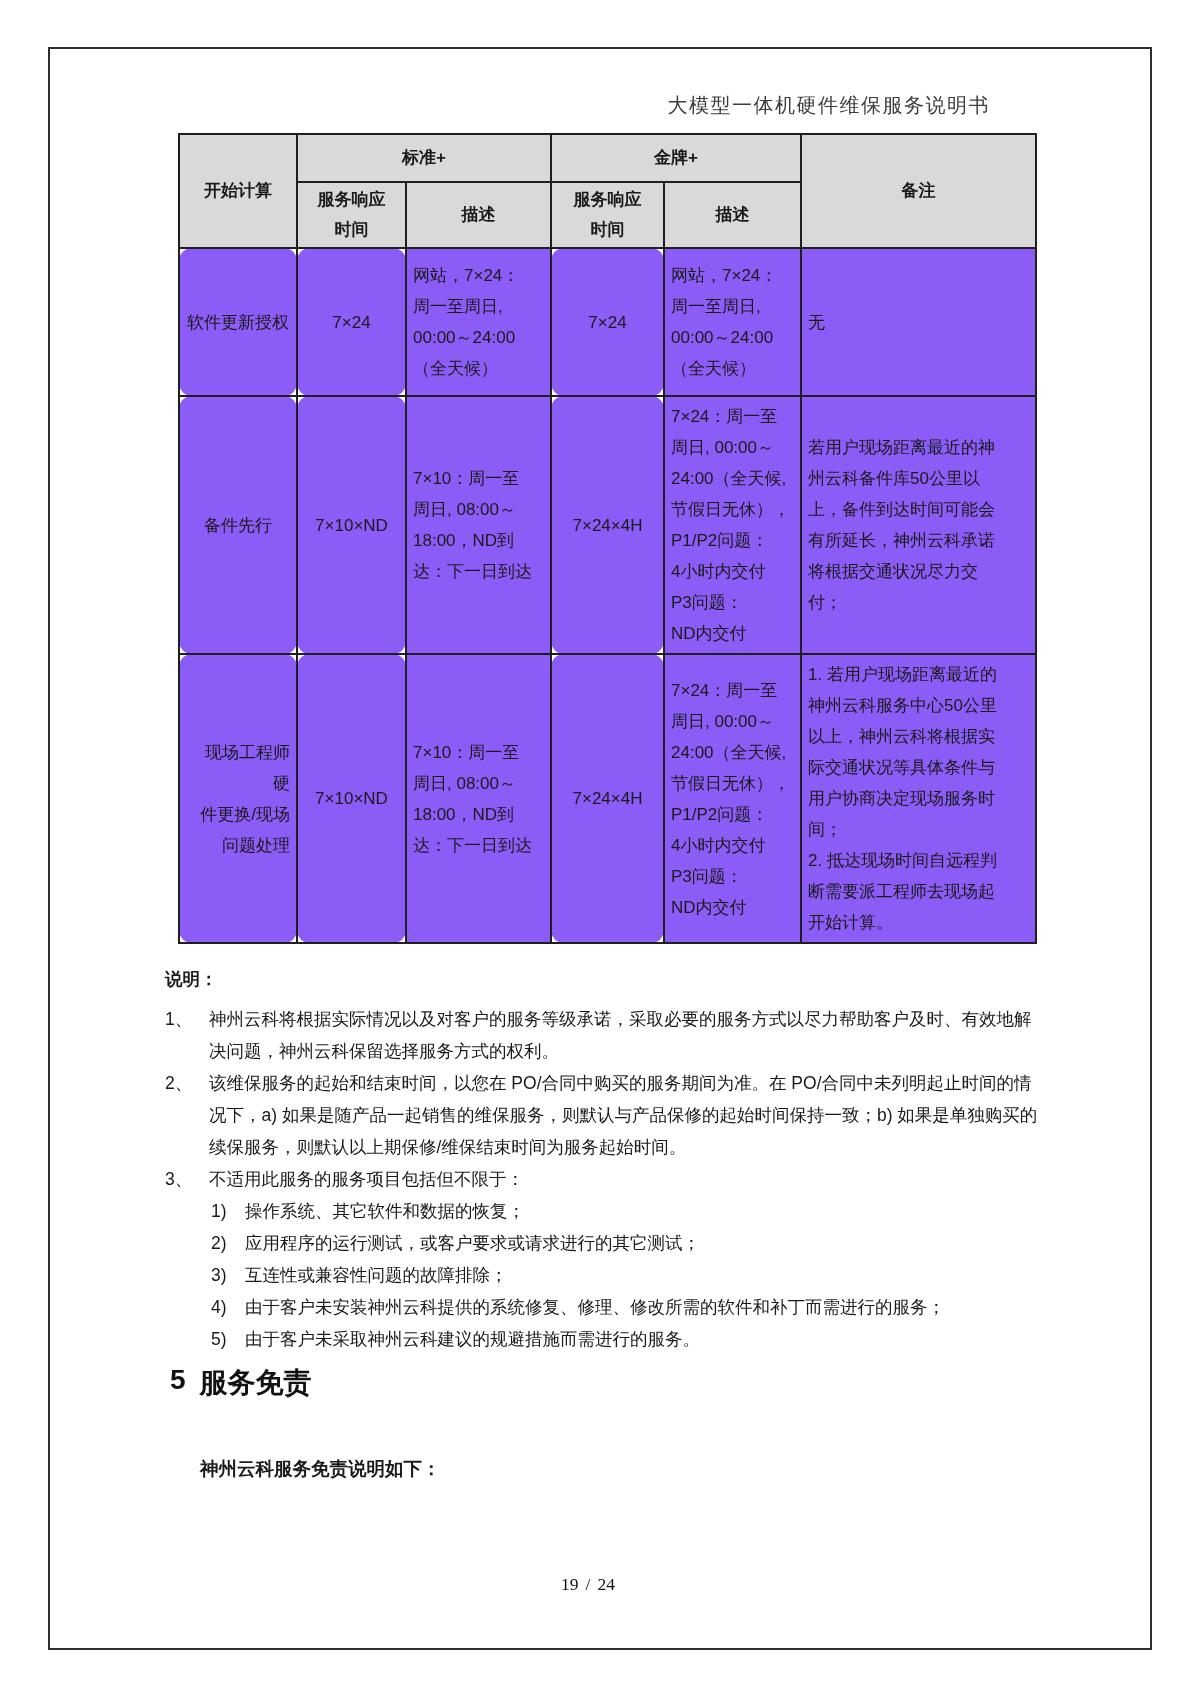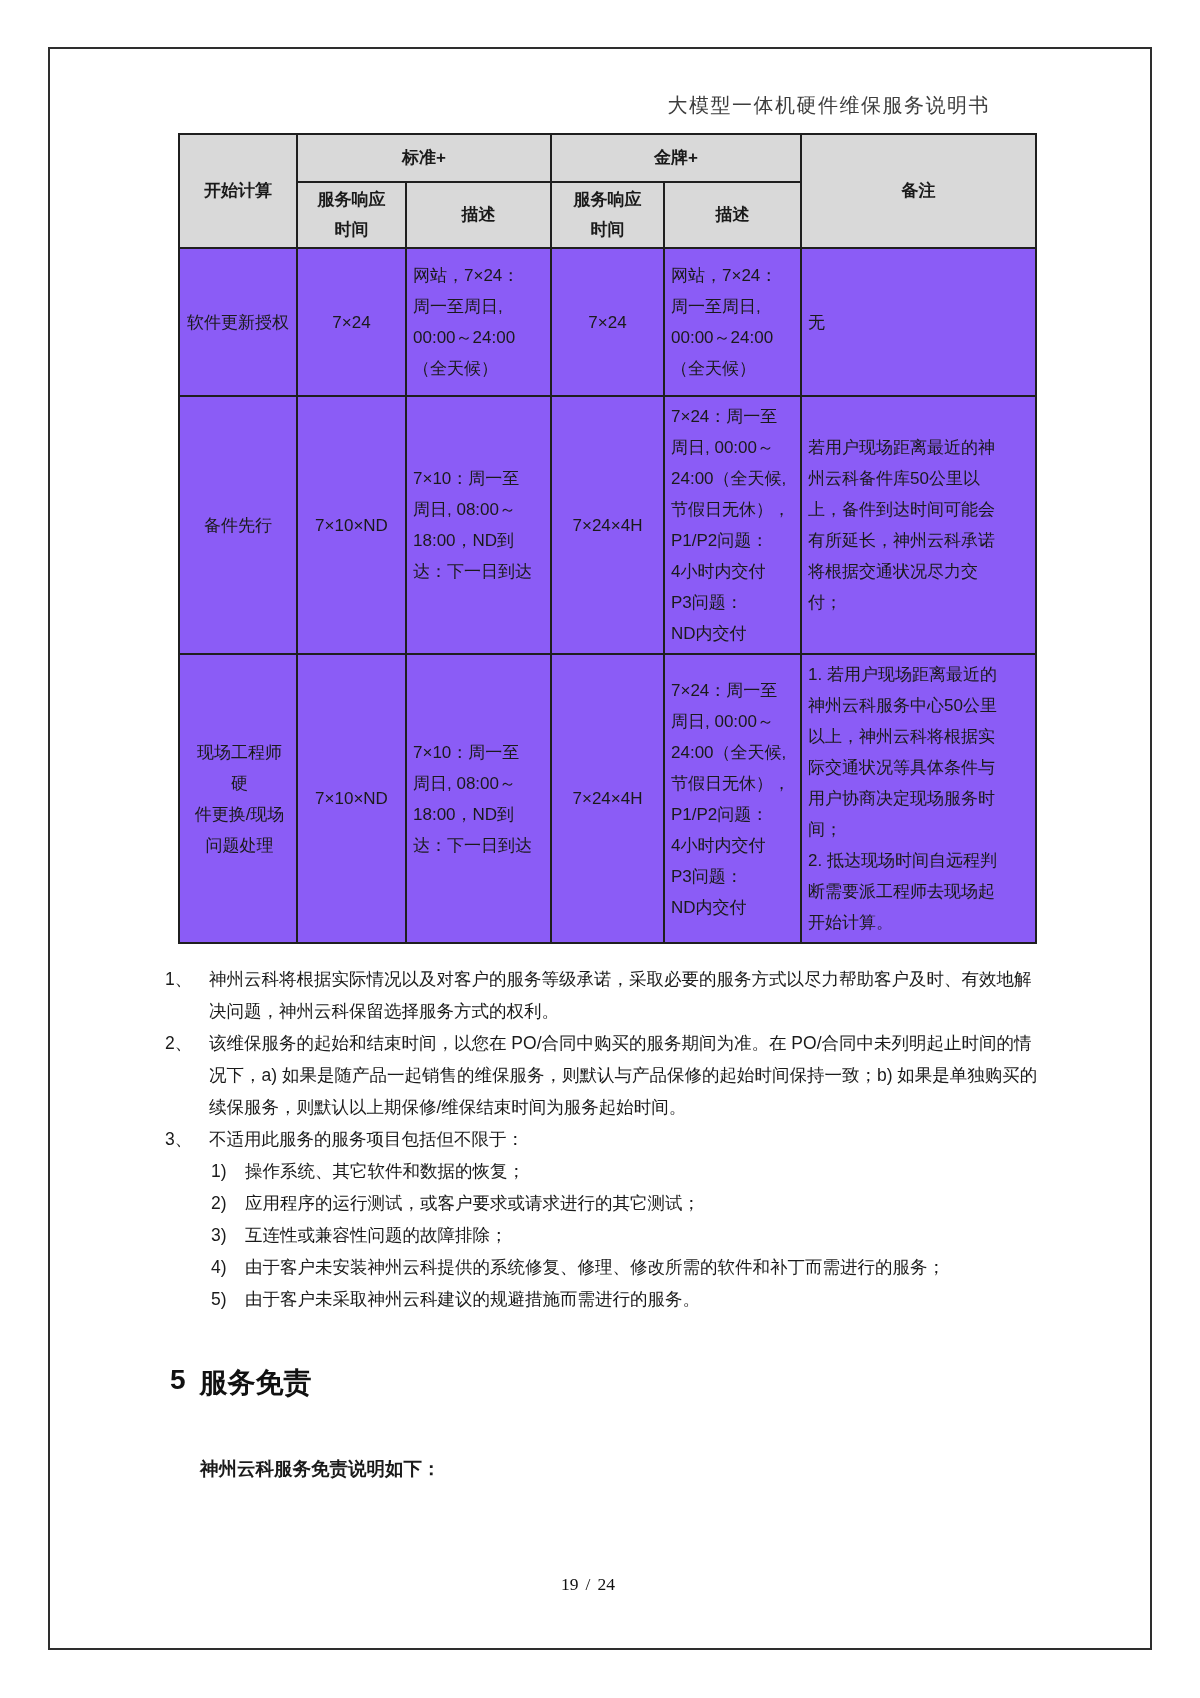--- a/index.html
+++ b/index.html
@@ -24,21 +24,21 @@
   .svc-table th,.svc-table td{
     border:2px solid #1f1f1f;overflow:hidden;box-sizing:border-box;
   }
   .svc-table th{
     background:#d9d9d9;font-size:17px;font-weight:bold;text-align:center;
     vertical-align:middle;line-height:30px;white-space:pre-line;padding:2px 4px;
   }
   .svc-table td{
     font-size:17px;line-height:31px;vertical-align:middle;background:#8b5cf6;padding:4px 6px;
   }
-  .cell-center{text-align:center;}
+  .cell-center{text-align:center;border-radius:13px;}
   .cell-left{text-align:left;white-space:pre-line;padding-left:10px;padding-right:6px;}
   .remark-cell{text-align:left;white-space:pre-line;padding-left:10px;padding-right:22px;}
   .notes{position:absolute;left:165px;top:963px;width:880px;}
   .notes-title{font-weight:bold;font-size:17.5px;line-height:32px;margin-bottom:8px;}
   .note-item{display:flex;font-size:17.5px;line-height:32px;}
   .note-num{flex:0 0 44px;}
   .note-text{flex:1;}
   .sub-item{display:flex;font-size:17.5px;line-height:32px;margin-left:46px;}
   .sub-num{flex:0 0 34px;}
   .sub-text{flex:1;}
@@ -116,21 +116,21 @@
 P3问题：
 ND内交付</td>
     <td class="remark-cell">若用户现场距离最近的神
 州云科备件库50公里以
 上，备件到达时间可能会
 有所延长，神州云科承诺
 将根据交通状况尽力交
 付；</td>
   </tr>
   <tr style="height:282px">
-    <td class="cell-center" style="white-space:pre-line;text-align:center;padding-left:9px">现场工程师硬
+    <td class="cell-center" style="white-space:pre-line;text-align:right;padding-left:9px">现场工程师硬
 件更换/现场
 问题处理</td>
     <td class="cell-center">7×10×ND</td>
     <td class="cell-left">7×10：周一至
 周日, 08:00～
 18:00，ND到
 达：下一日到达</td>
     <td class="cell-center">7×24×4H</td>
     <td class="cell-left">7×24：周一至
 周日, 00:00～
@@ -147,20 +147,21 @@
 用户协商决定现场服务时
 间；
 2. 抵达现场时间自远程判
 断需要派工程师去现场起
 开始计算。</td>
   </tr>
 </tbody>
   </table>
 
 <div class="notes">
+  <div class="notes-title">说明：</div>
 
   <div class="note-item">
     <span class="note-num">1、</span>
     <span class="note-text">神州云科将根据实际情况以及对客户的服务等级承诺，采取必要的服务方式以尽力帮助客户及时、有效地解决问题，神州云科保留选择服务方式的权利。</span>
   </div>
   <div class="note-item">
     <span class="note-num">2、</span>
     <span class="note-text">该维保服务的起始和结束时间，以您在 PO/合同中购买的服务期间为准。在 PO/合同中未列明起止时间的情况下，a) 如果是随产品一起销售的维保服务，则默认与产品保修的起始时间保持一致；b) 如果是单独购买的续保服务，则默认以上期保修/维保结束时间为服务起始时间。</span>
   </div>
   <div class="note-item">

